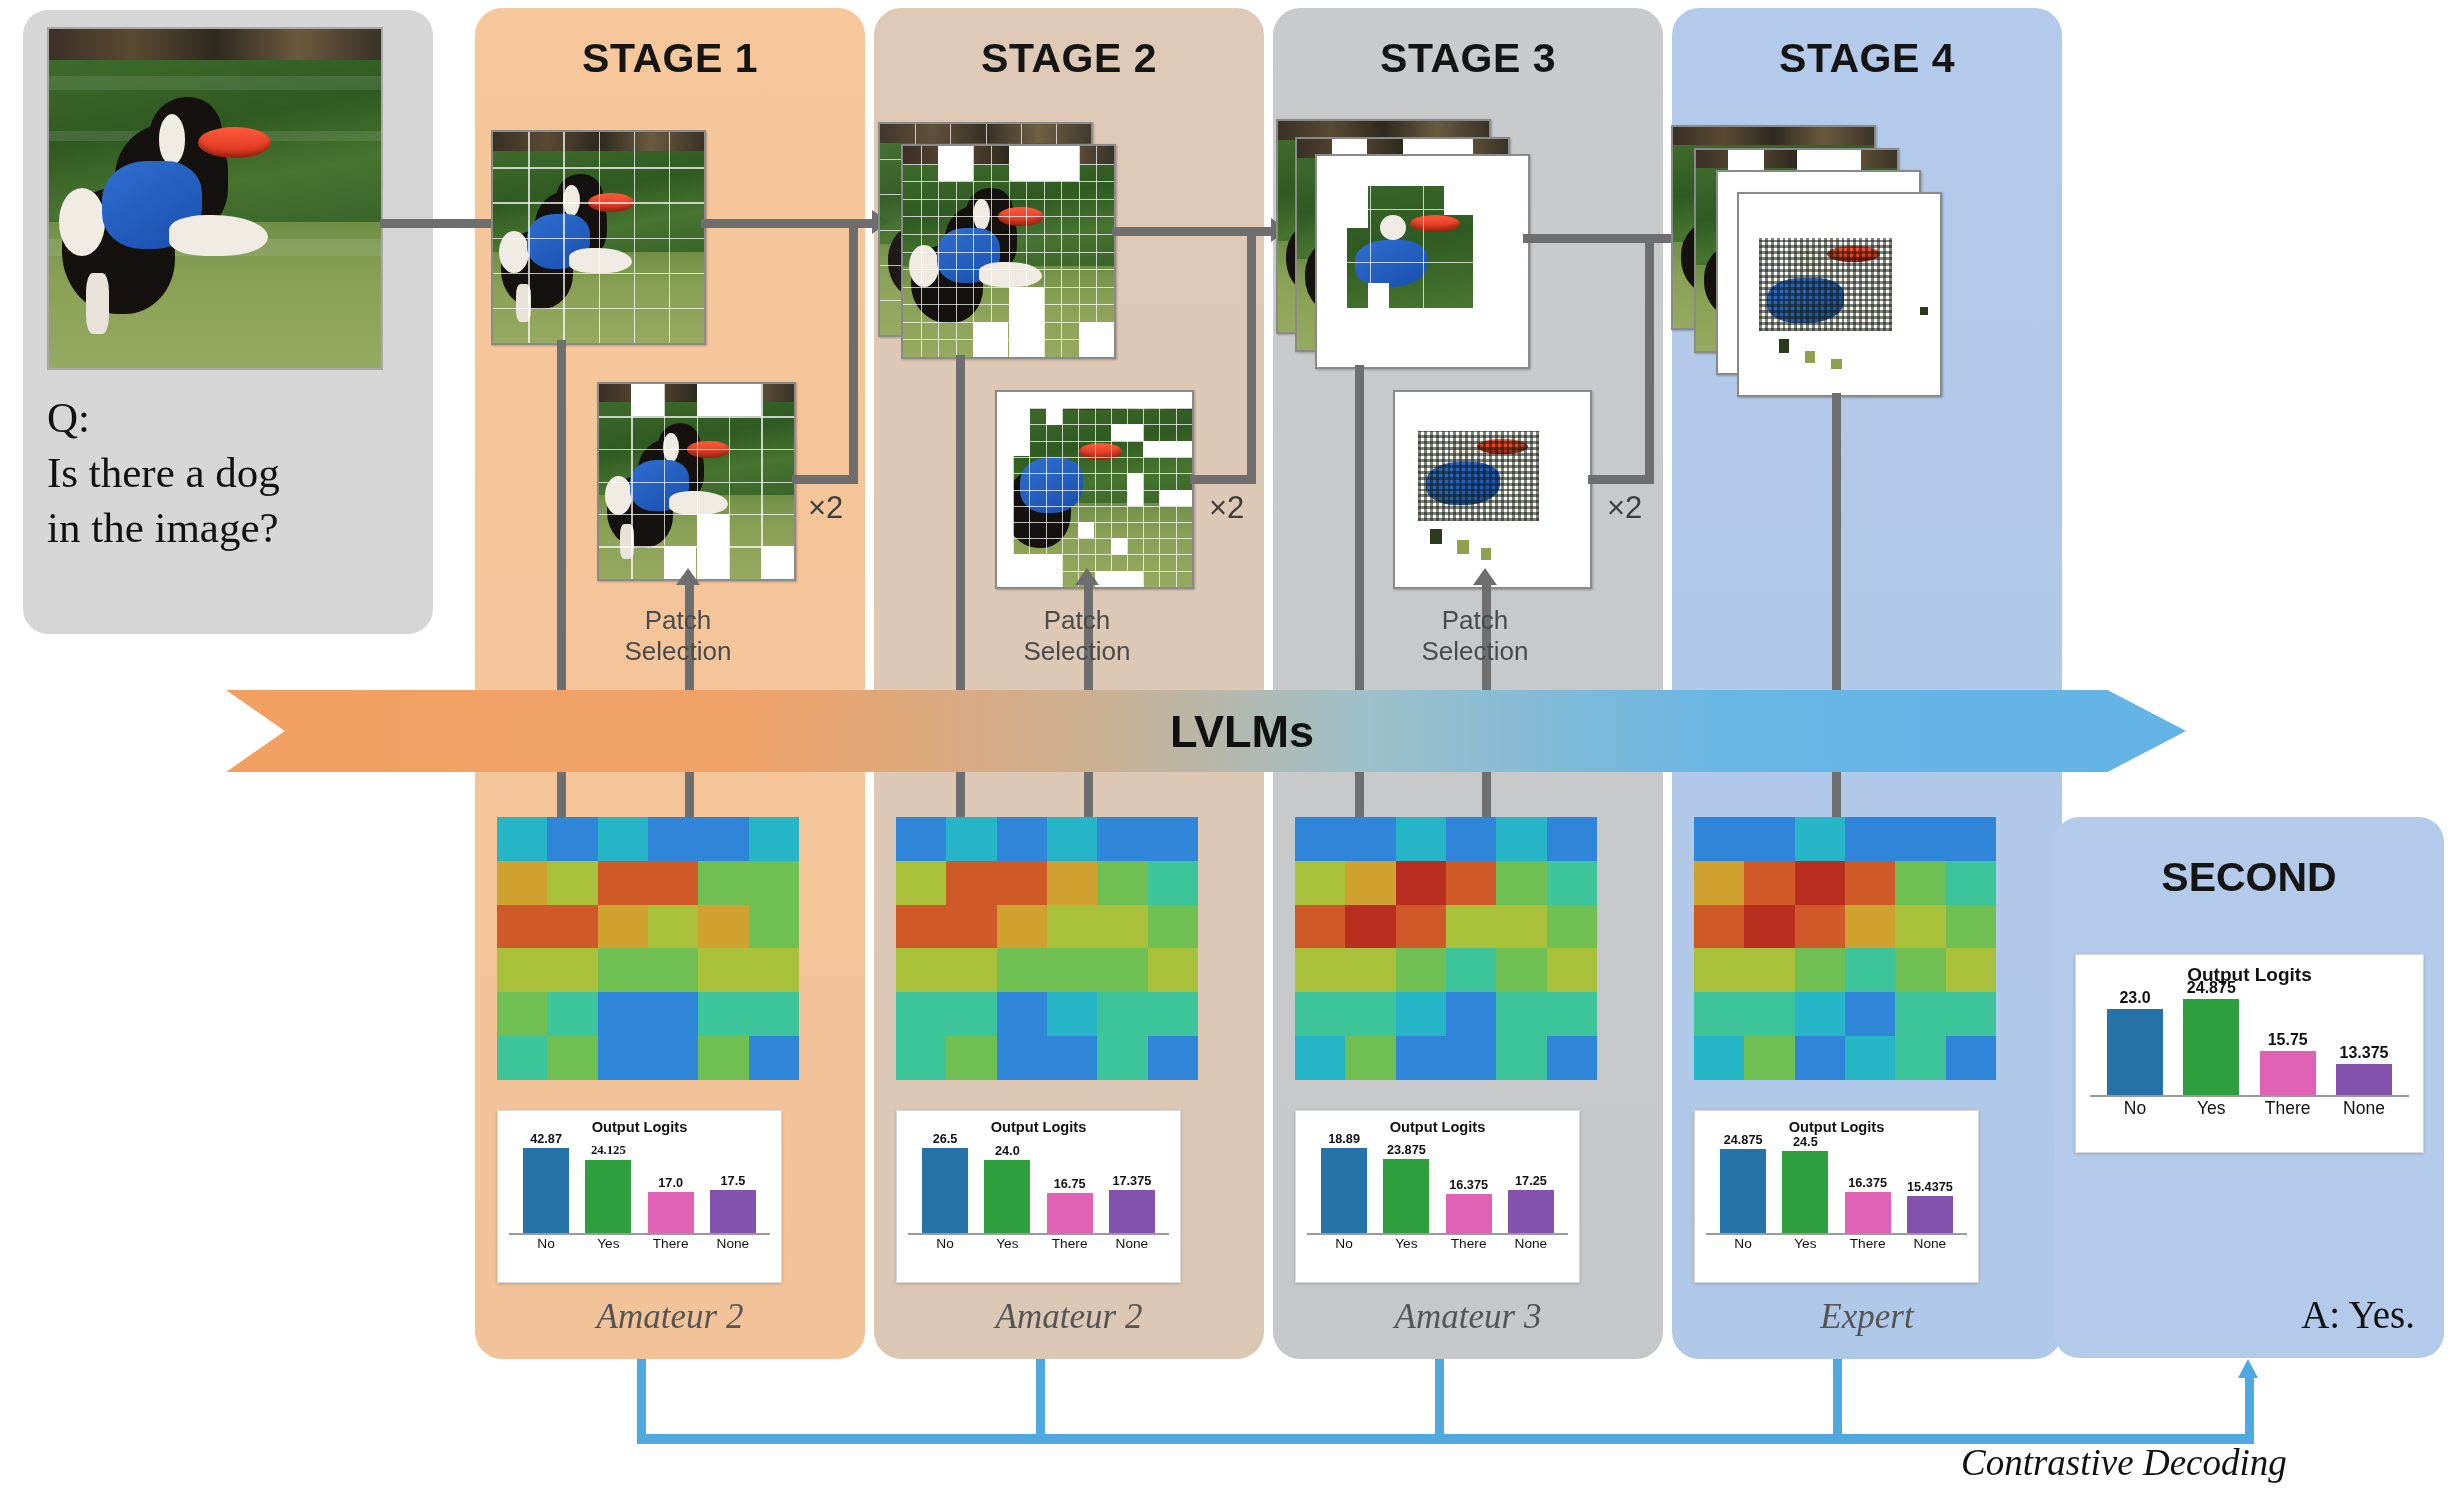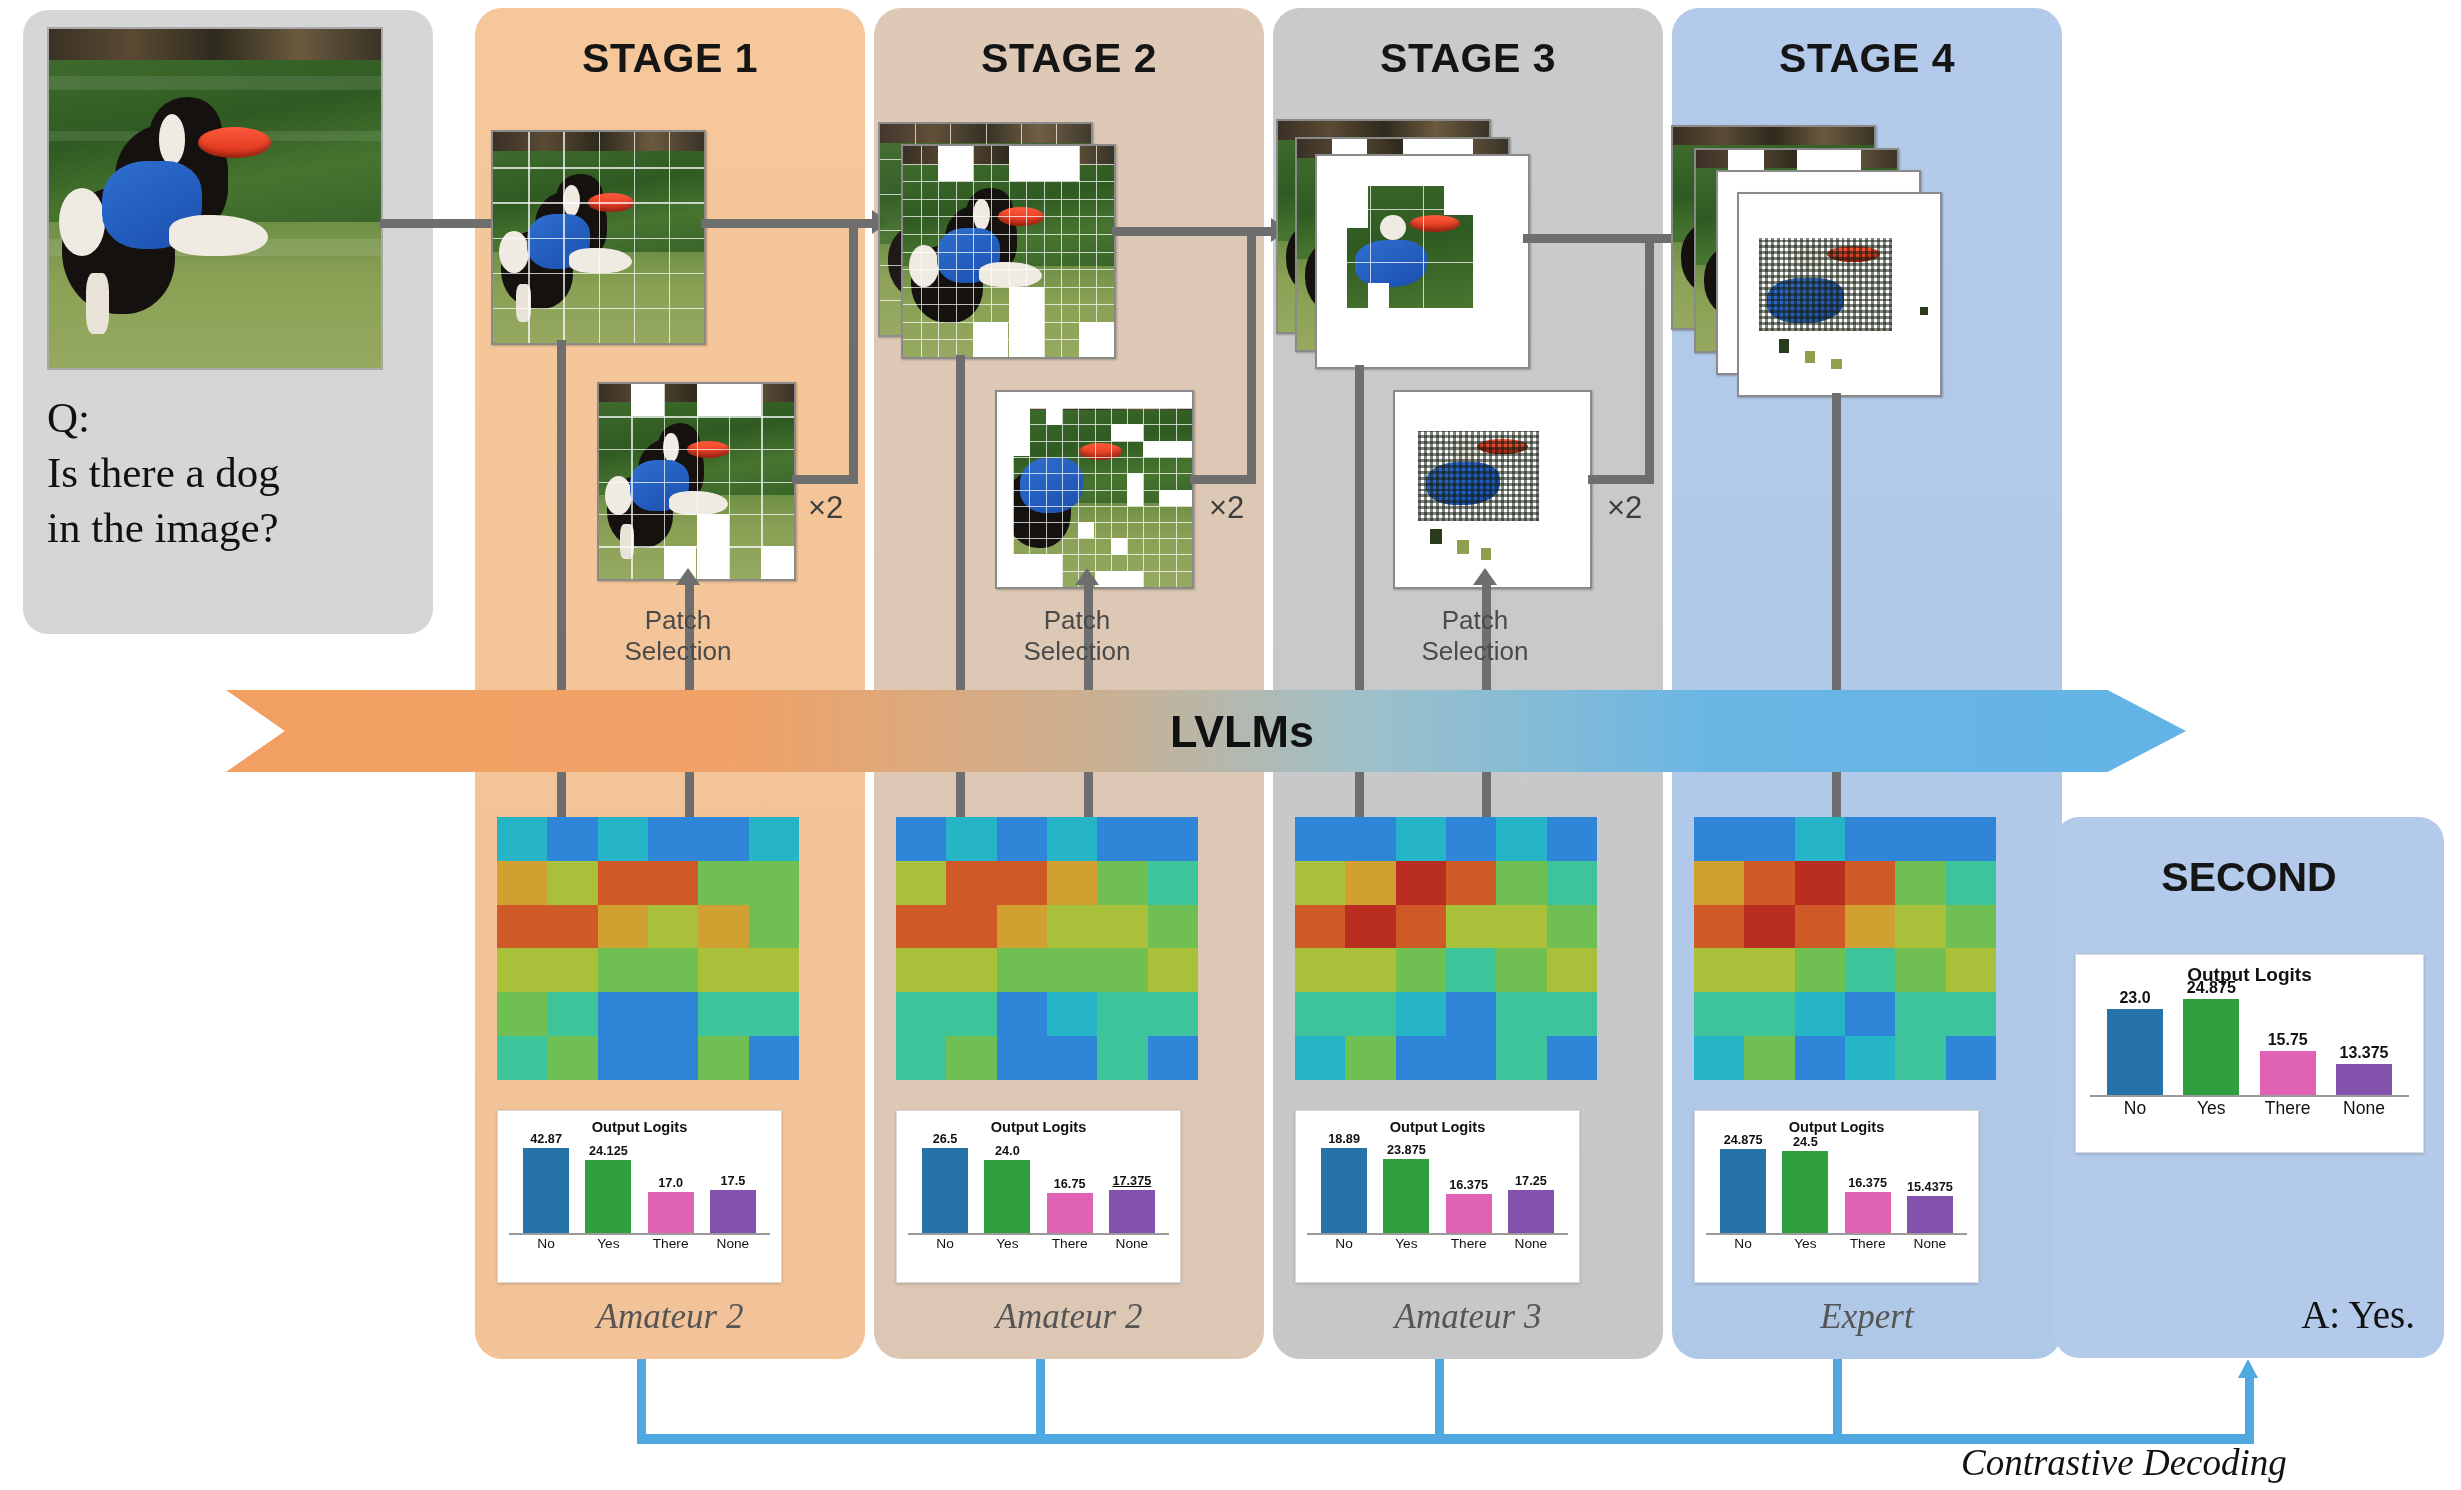--- a/index.html
+++ b/index.html
@@ -651,21 +651,21 @@
     <div class="hc" style="background: rgb(47, 134, 216);"></div>
   </div>
 
 <div class="chart-card" id="chart-1" style="left:497px;top:1110px;width:283px;height:171px;">
     <div class="chart-title" style="top: 7.8px; font-size: 14.6px;">Output Logits</div>
     <div class="bars" style="top: 14.7px; height: 107px; bottom: auto; padding-left: 6%; padding-right: 6%;">
       <div class="bar-wrap" style="width: 46px;">
         <div class="bar-val" style="font-size: 12.7px;">42.87</div>
         <div class="bar" style="height: 85px; background: rgb(37, 115, 168);"></div>
       </div>
-      <div class="bar-wrap" style="width: 46px;">
+      <div class="bar-wrap" style="width: 46px; font-family: Liberation Serif, serif;">
         <div class="bar-val" style="font-size: 12.7px;">24.125</div>
         <div class="bar" style="height: 73px; background: rgb(47, 158, 63);"></div>
       </div>
       <div class="bar-wrap" style="width: 46px;">
         <div class="bar-val" style="font-size: 12.7px;">17.0</div>
         <div class="bar" style="height: 41px; background: rgb(224, 98, 180);"></div>
       </div>
       <div class="bar-wrap" style="width: 46px;">
         <div class="bar-val" style="font-size: 12.7px;">17.5</div>
         <div class="bar" style="height: 43px; background: rgb(131, 82, 173);"></div>
@@ -687,21 +687,21 @@
         <div class="bar" style="height: 85px; background: rgb(37, 115, 168);"></div>
       </div>
       <div class="bar-wrap" style="width: 46px;">
         <div class="bar-val" style="font-size: 12.7px;">24.0</div>
         <div class="bar" style="height: 73px; background: rgb(47, 158, 63);"></div>
       </div>
       <div class="bar-wrap" style="width: 46px;">
         <div class="bar-val" style="font-size: 12.7px;">16.75</div>
         <div class="bar" style="height: 40px; background: rgb(224, 98, 180);"></div>
       </div>
-      <div class="bar-wrap" style="width: 46px; text-decoration: underline;">
+      <div class="bar-wrap" style="width: 46px;">
         <div class="bar-val" style="font-size: 12.7px;">17.375</div>
         <div class="bar" style="height: 43px; background: rgb(131, 82, 173);"></div>
       </div>
     </div>
     <div class="bar-axis" style="top: 122px;"></div>
     <div class="bar-labels" style="top: 125px; padding-left: 6%; padding-right: 6%;">
       <div class="bar-lab" style="width: 46px; font-size: 13.7px;">No</div>
       <div class="bar-lab" style="width: 46px; font-size: 13.7px;">Yes</div>
       <div class="bar-lab" style="width: 46px; font-size: 13.7px;">There</div>
       <div class="bar-lab" style="width: 46px; font-size: 13.7px;">None</div>

